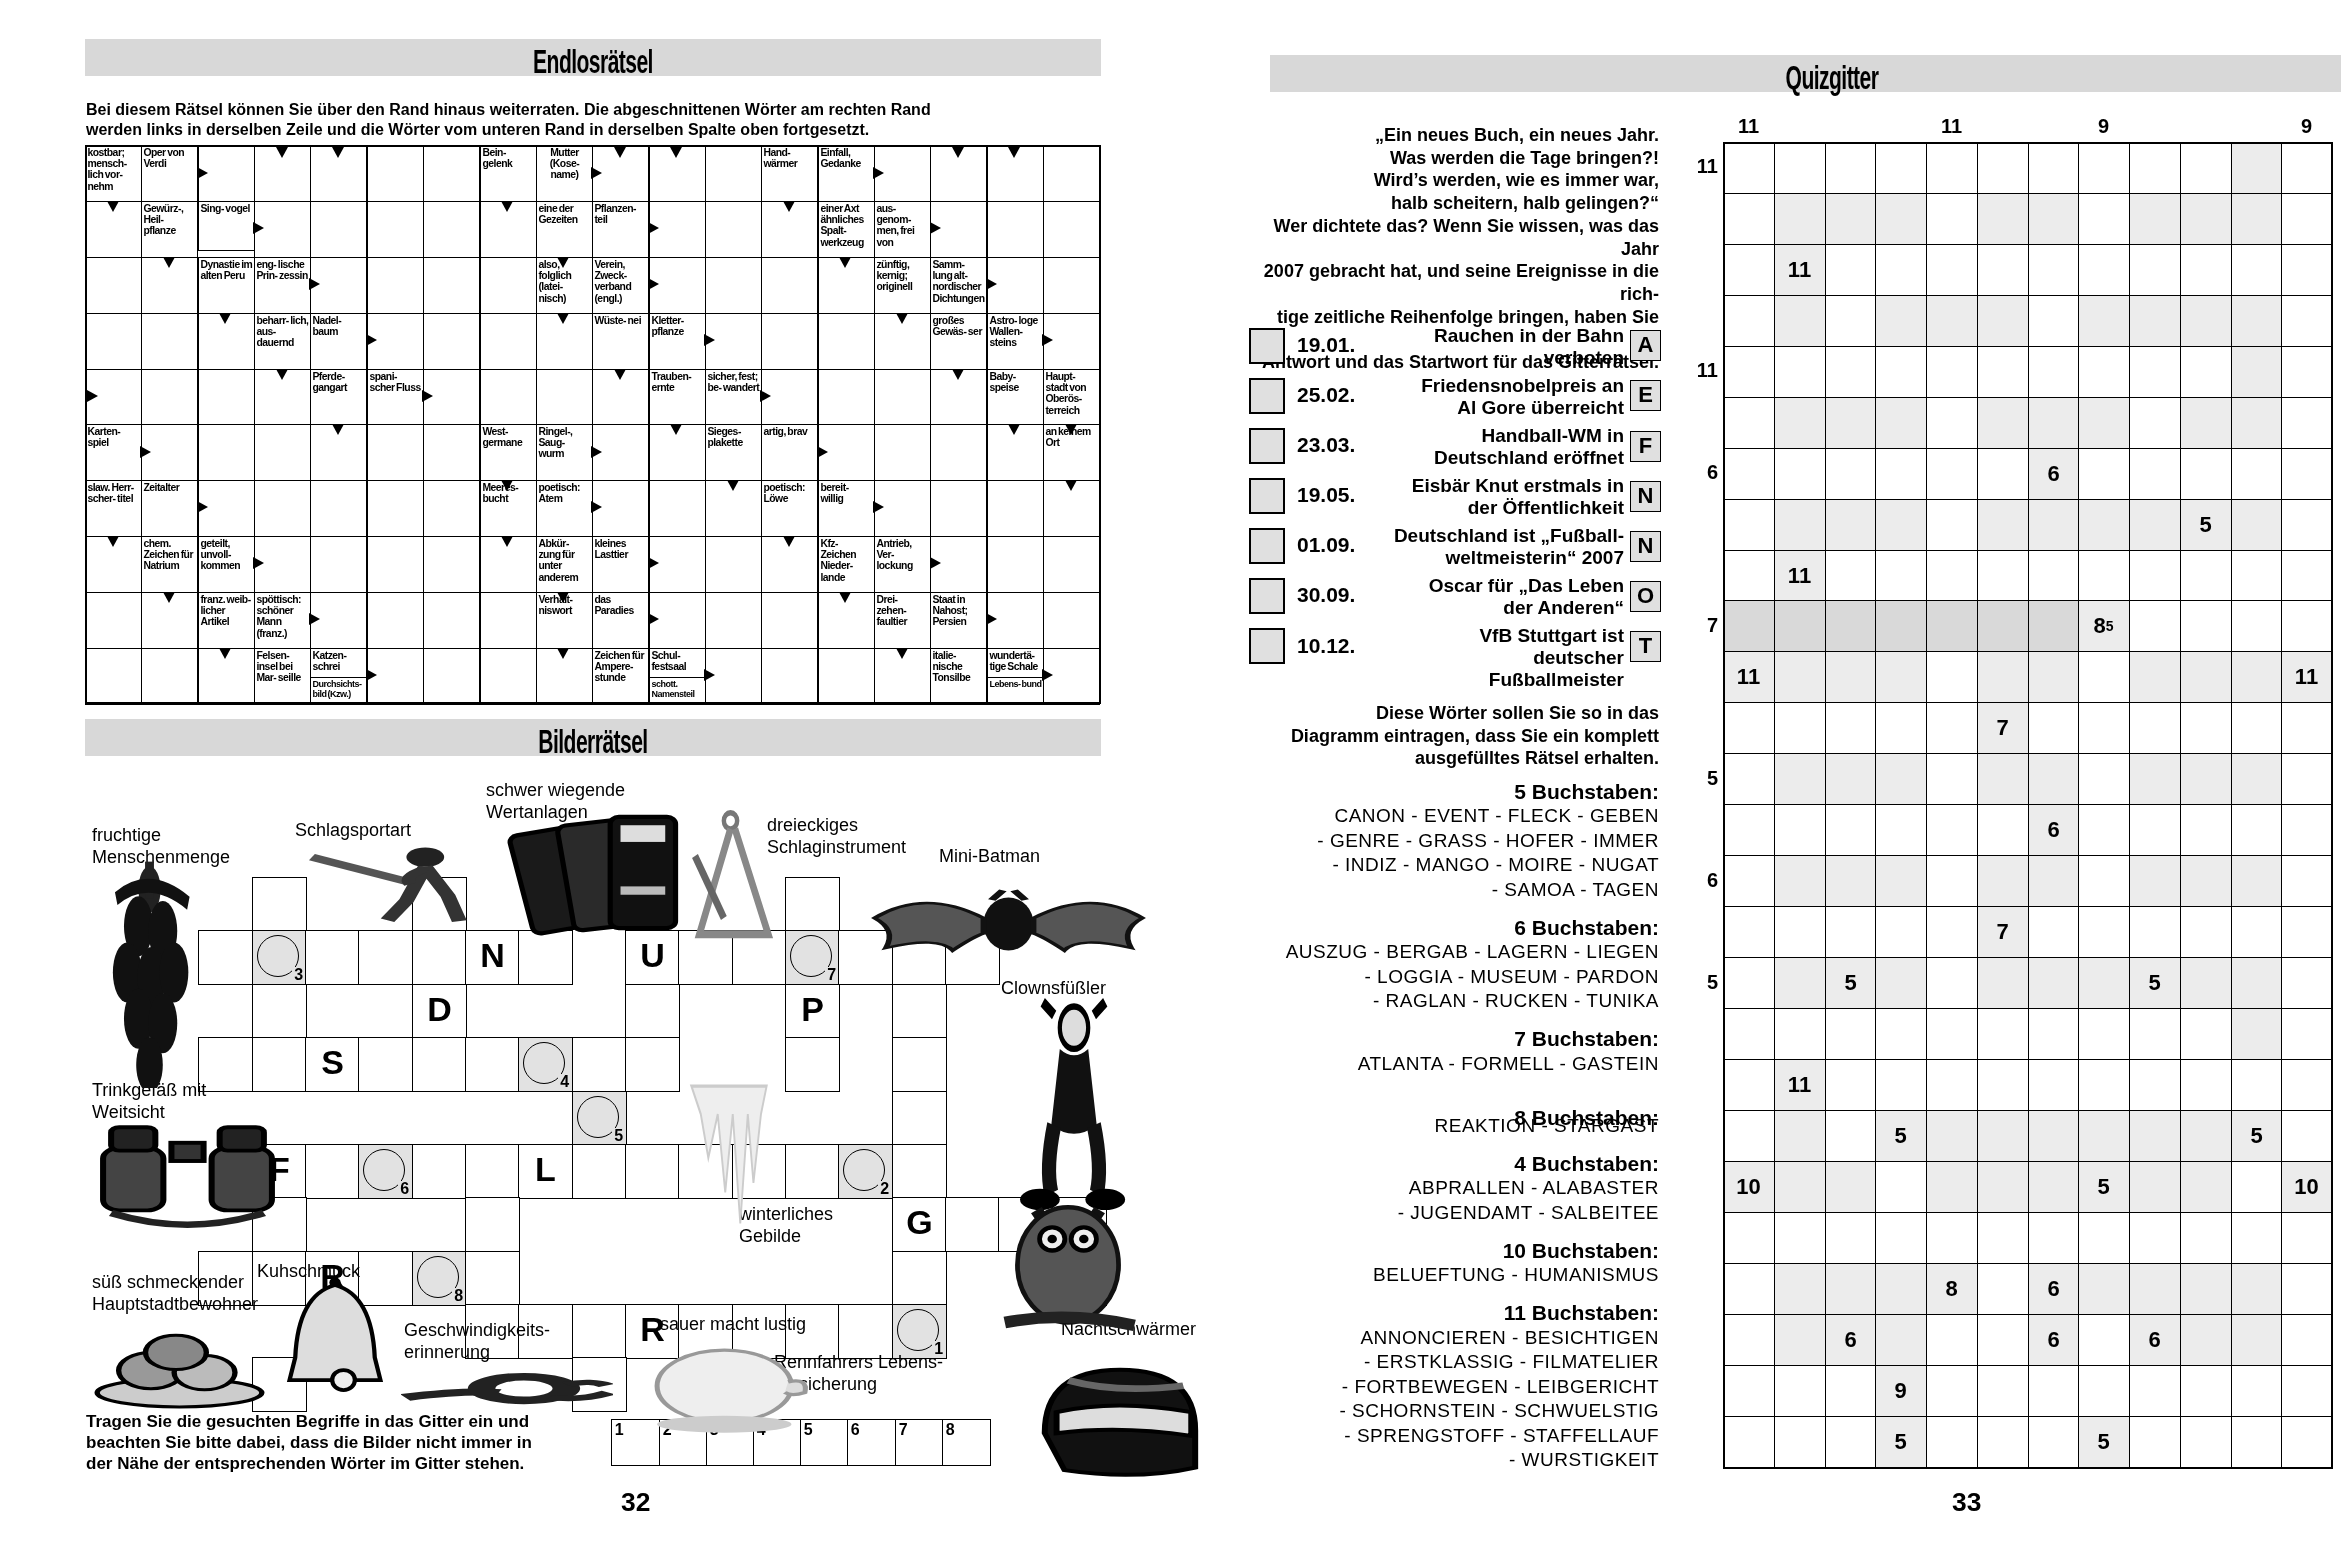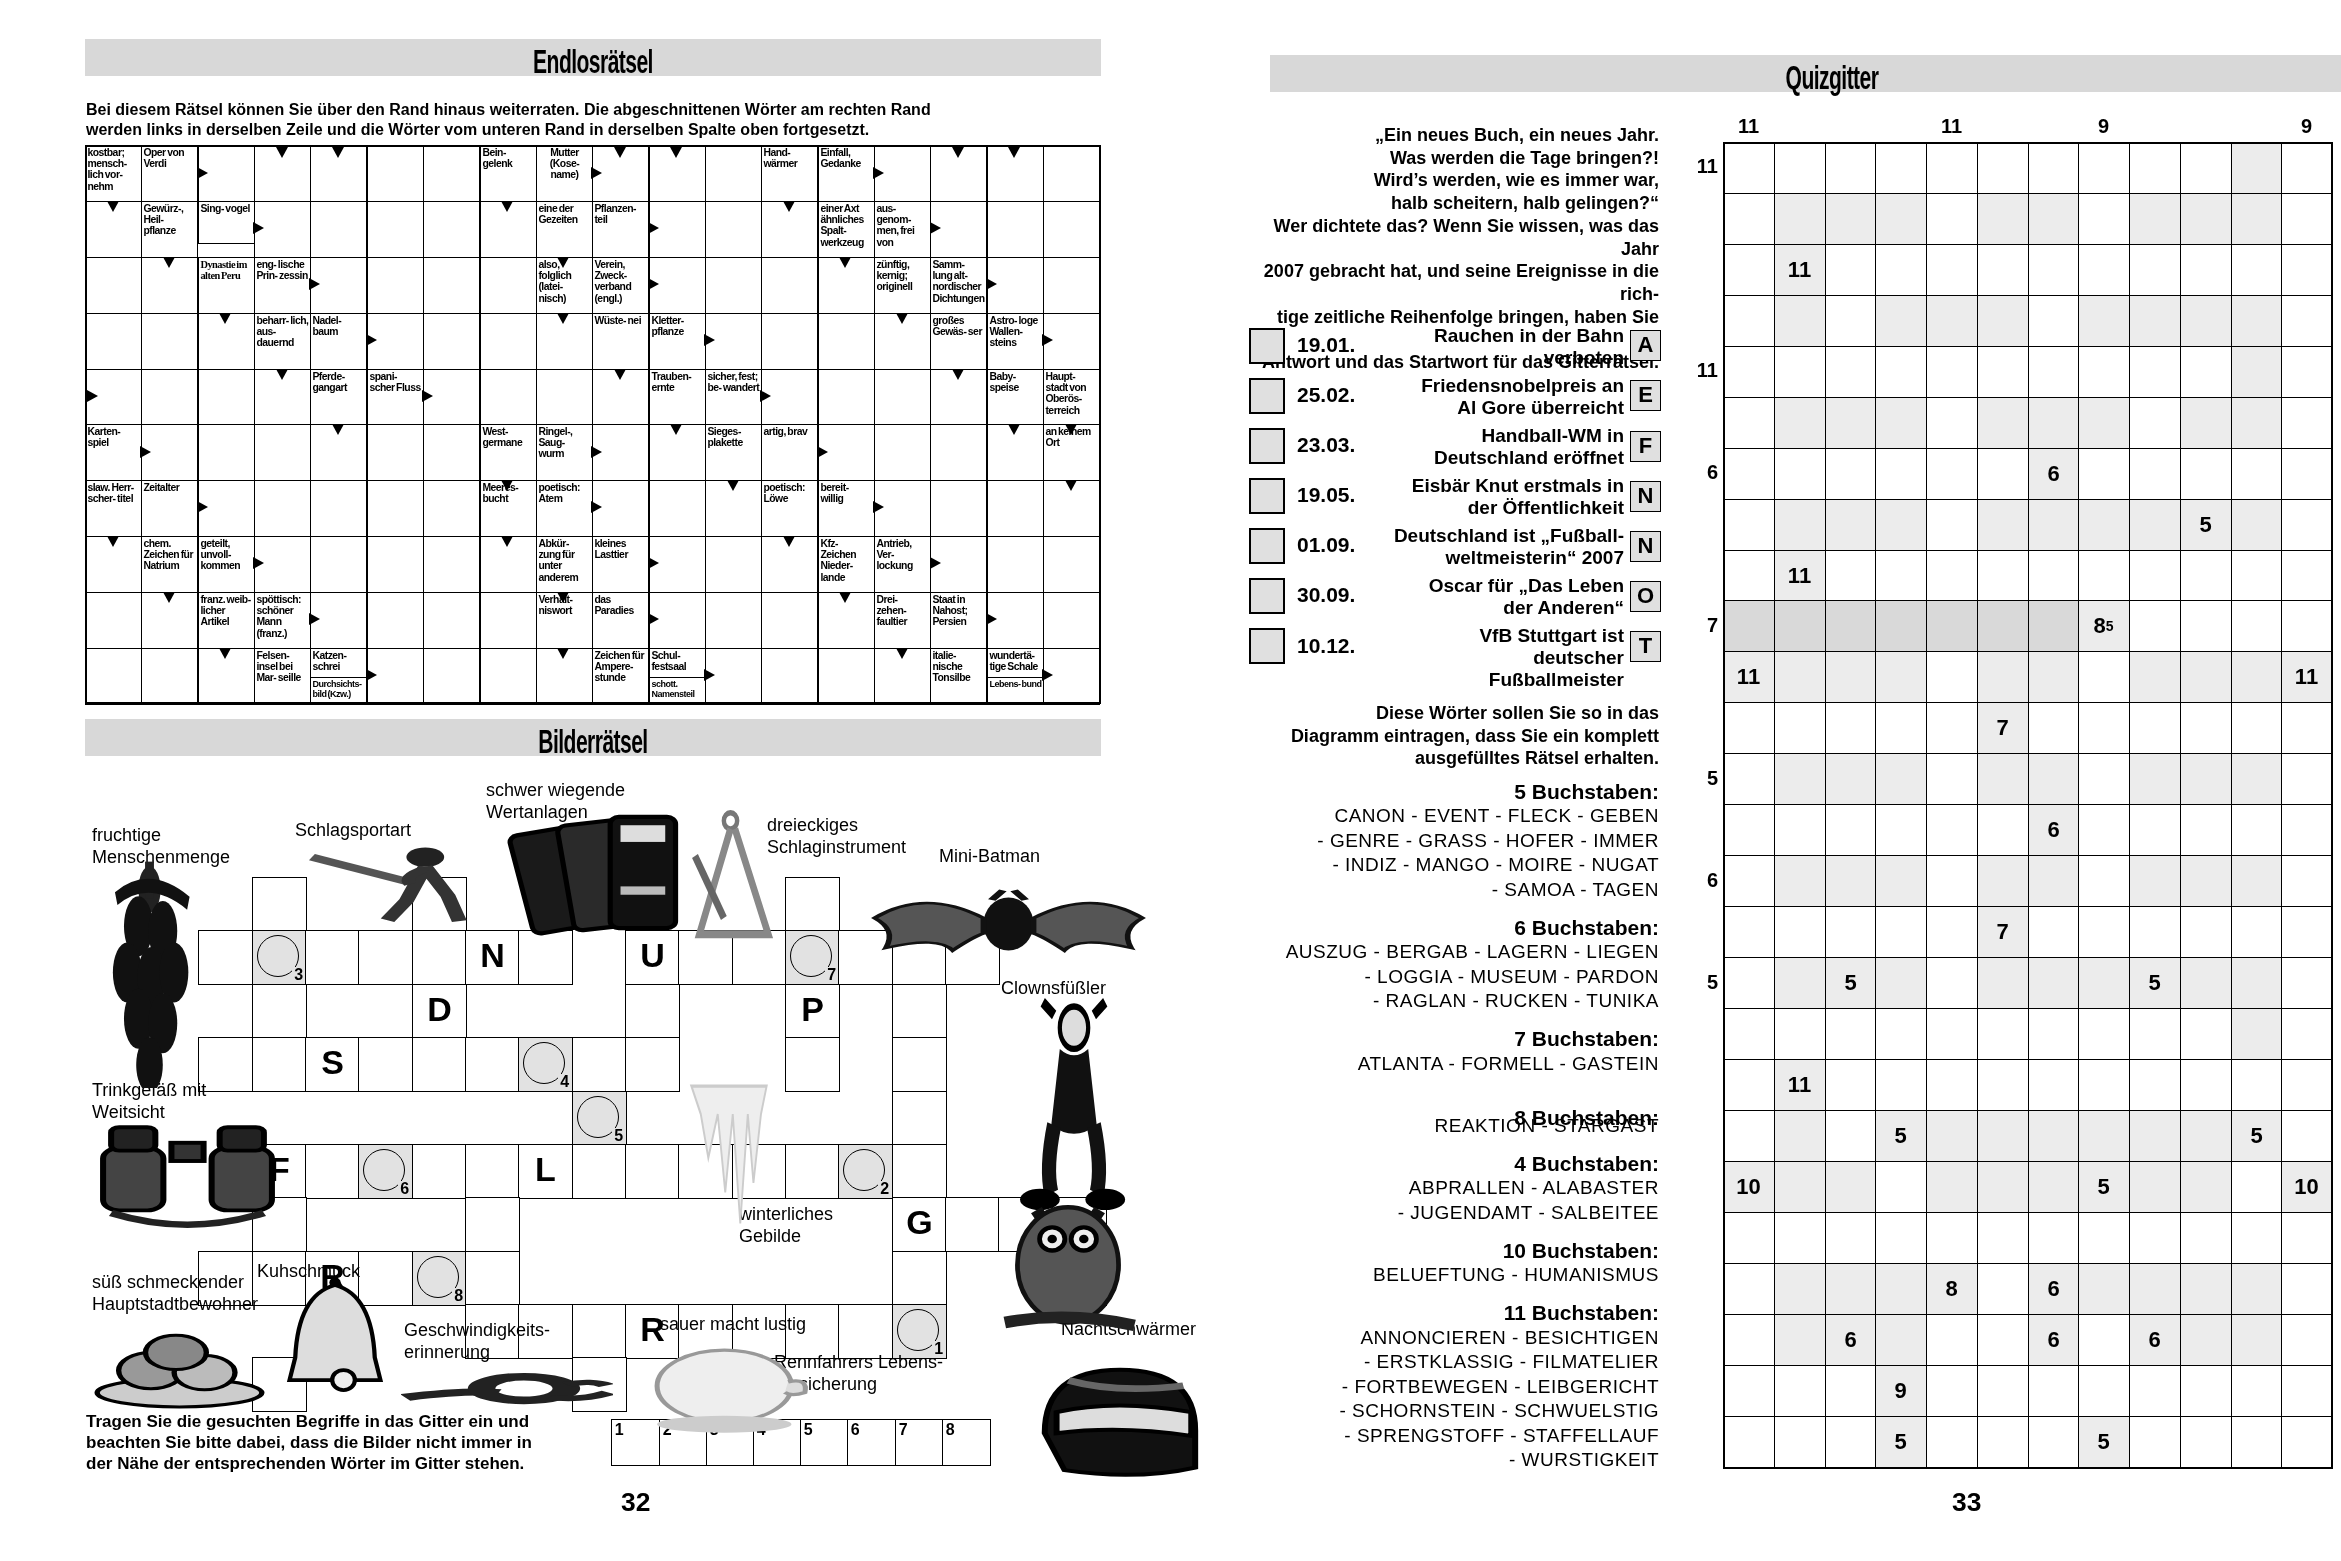--- a/index.html
+++ b/index.html
@@ -63,39 +63,39 @@
       <div class="cell" style="left: 649px; top: 145px; width: 57px; height: 57px;"></div>
       <div class="cell" style="left: 705px; top: 145px; width: 57px; height: 57px;"></div>
       <div class="cell clue" style="left: 761px; top: 145px; width: 57px; height: 57px;">Hand- wärmer</div>
       <div class="cell clue" style="left: 818px; top: 145px; width: 57px; height: 57px;">Einfall, Gedanke</div>
       <div class="cell" style="left: 874px; top: 145px; width: 57px; height: 57px;"></div>
       <div class="cell" style="left: 930px; top: 145px; width: 57px; height: 57px;"></div>
       <div class="cell" style="left: 987px; top: 145px; width: 57px; height: 57px;"></div>
       <div class="cell" style="left: 1043px; top: 145px; width: 57px; height: 57px;"></div>
       <div class="cell" style="left: 85px; top: 201px; width: 57px; height: 57px;"></div>
       <div class="cell clue" style="left: 141px; top: 201px; width: 57px; height: 57px;">Gewürz-, Heil- pflanze</div>
-      <div class="cell clue" style="left: 198px; top: 201px; width: 57px; height: 43px;">Sing- vogel</div>
+      <div class="cell clue" style="left: 198px; top: 201px; width: 57px; height: 50px;">Sing- vogel</div>
       <div class="cell" style="left: 254px; top: 201px; width: 57px; height: 57px;"></div>
       <div class="cell" style="left: 310px; top: 201px; width: 57px; height: 57px;"></div>
       <div class="cell" style="left: 367px; top: 201px; width: 57px; height: 57px;"></div>
       <div class="cell" style="left: 423px; top: 201px; width: 57px; height: 57px;"></div>
       <div class="cell" style="left: 480px; top: 201px; width: 57px; height: 57px;"></div>
       <div class="cell clue" style="left: 536px; top: 201px; width: 57px; height: 57px;">eine der Gezeiten</div>
       <div class="cell clue" style="left: 592px; top: 201px; width: 57px; height: 57px;">Pflanzen- teil</div>
       <div class="cell" style="left: 649px; top: 201px; width: 57px; height: 57px;"></div>
       <div class="cell" style="left: 705px; top: 201px; width: 57px; height: 57px;"></div>
       <div class="cell" style="left: 761px; top: 201px; width: 57px; height: 57px;"></div>
       <div class="cell clue" style="left: 818px; top: 201px; width: 57px; height: 57px;">einer Axt ähnliches Spalt- werkzeug</div>
       <div class="cell clue" style="left: 874px; top: 201px; width: 57px; height: 57px;">aus- genom- men, frei von</div>
       <div class="cell" style="left: 930px; top: 201px; width: 57px; height: 57px;"></div>
       <div class="cell" style="left: 987px; top: 201px; width: 57px; height: 57px;"></div>
       <div class="cell" style="left: 1043px; top: 201px; width: 57px; height: 57px;"></div>
       <div class="cell" style="left: 85px; top: 257px; width: 57px; height: 57px;"></div>
       <div class="cell" style="left: 141px; top: 257px; width: 57px; height: 57px;"></div>
-      <div class="cell clue" style="left: 198px; top: 257px; width: 57px; height: 57px; font-family: Liberation Serif, serif;">Dynastie im alten Peru</div>
+      <div class="cell clue" style="left: 198px; top: 257px; width: 57px; height: 57px;">Dynastie im alten Peru</div>
       <div class="cell clue" style="left: 254px; top: 257px; width: 57px; height: 57px;">eng- lische Prin- zessin</div>
       <div class="cell" style="left: 310px; top: 257px; width: 57px; height: 57px;"></div>
       <div class="cell" style="left: 367px; top: 257px; width: 57px; height: 57px;"></div>
       <div class="cell" style="left: 423px; top: 257px; width: 57px; height: 57px;"></div>
       <div class="cell" style="left: 480px; top: 257px; width: 57px; height: 57px;"></div>
       <div class="cell clue" style="left: 536px; top: 257px; width: 57px; height: 57px;">also, folglich (latei- nisch)</div>
       <div class="cell clue" style="left: 592px; top: 257px; width: 57px; height: 57px;">Verein, Zweck- verband (engl.)</div>
       <div class="cell" style="left: 649px; top: 257px; width: 57px; height: 57px;"></div>
       <div class="cell" style="left: 705px; top: 257px; width: 57px; height: 57px;"></div>
       <div class="cell" style="left: 761px; top: 257px; width: 57px; height: 57px;"></div>

